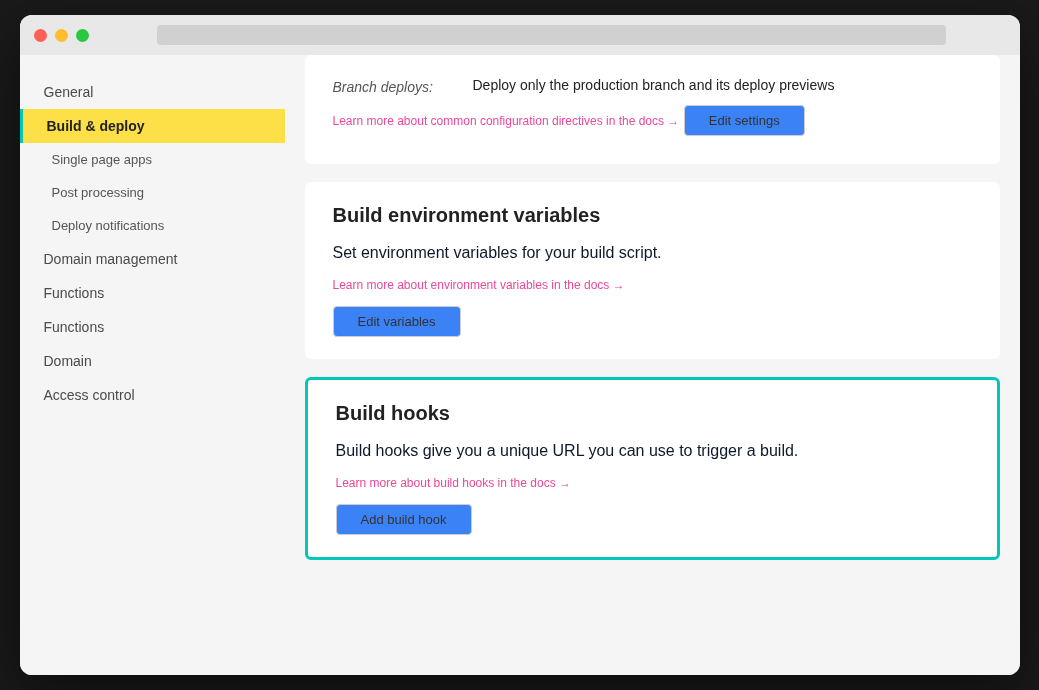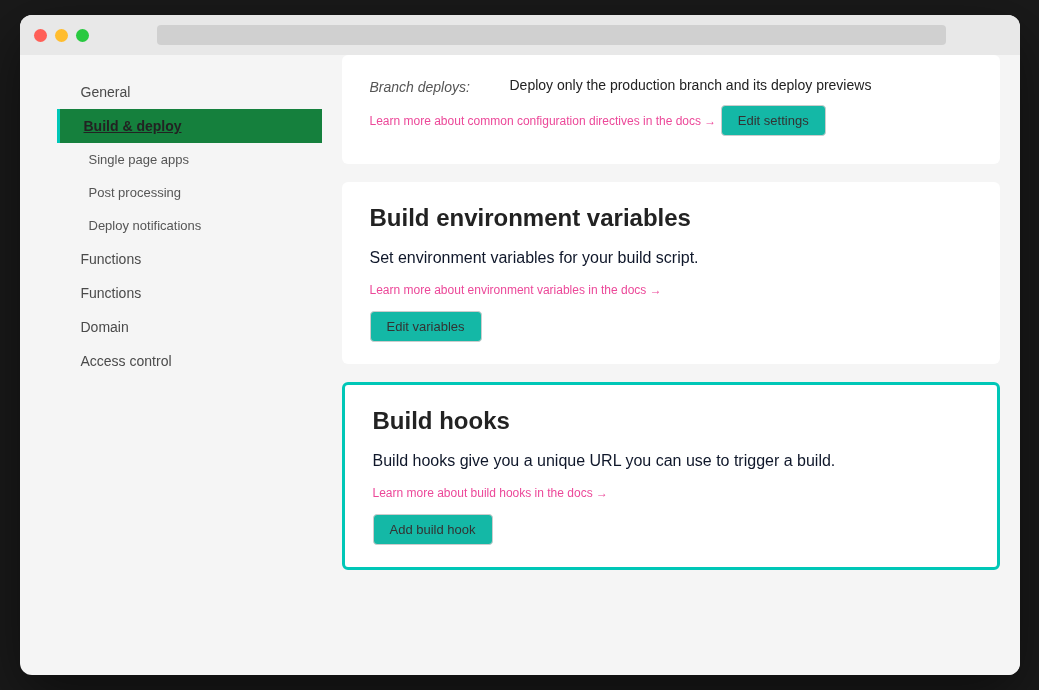--- a/index.html
+++ b/index.html
@@ -42,41 +42,39 @@
       flex: 1;
       height: 20px;
       background: #d0d0d0;
       border-radius: 4px;
       margin: 0 60px;
     }
     .content-area {
       display: flex;
       flex: 1;
       overflow: hidden;
-      margin-left: 37px;
     }
     .sidebar {
       width: 265px;
       background: #f5f5f5;
       padding: 20px 0;
       flex-shrink: 0;
       overflow-y: auto;
     }
     .sidebar-item {
       padding: 9px 24px;
       font-size: 14px;
       color: #4a4a4a;
       cursor: pointer;
     }
     .sidebar-item.active {
-      background: #15803d;
+      background: #fde047;
       font-weight: 600;
       color: #222;
       border-left: 3px solid #00c7b7;
-      text-decoration: underline;
     }
     .sidebar-item.sub {
       padding-left: 32px;
       font-size: 13px;
       color: #555;
     }
     .sidebar-item.sub.active-sub {
       color: #222;
       font-weight: 500;
     }
@@ -115,30 +113,30 @@
       color: #ec4899;
       font-size: 12px;
       text-decoration: none;
       display: inline-flex;
       align-items: center;
       gap: 4px;
       margin-bottom: 14px;
     }
     .btn {
       display: inline-block;
-      padding: 7px 16px;
-      background: #14b8a6;
+      padding: 7px 24px;
+      background: #3b82f6;
       border: 1px solid #ccc;
       border-radius: 4px;
       font-size: 13px;
       color: #333;
       cursor: pointer;
     }
     .section-title {
-      font-size: 24px;
+      font-size: 20px;
       font-weight: 600;
       color: #222;
       margin-bottom: 14px;
     }
     .section-desc {
       font-size: 16px;
       color: #0f172a;
       margin-bottom: 10px;
       line-height: 1.5;
     }
@@ -154,20 +152,21 @@
     <div class="titlebar-bar"></div>
   </div>
 
   <div class="content-area">
     <div class="sidebar">
       <div class="sidebar-item">General</div>
       <div class="sidebar-item active">Build &amp; deploy</div>
       <div class="sidebar-item sub">Single page apps</div>
       <div class="sidebar-item sub">Post processing</div>
       <div class="sidebar-item sub">Deploy notifications</div>
+      <div class="sidebar-item">Domain management</div>
       <div class="sidebar-item">Functions</div>
       <div class="sidebar-item">Functions</div>
       <div class="sidebar-item">Domain</div>
       <div class="sidebar-item">Access control</div>
     </div>
 
     <div class="main">
 
       <div class="section">
         <div class="section-row">

